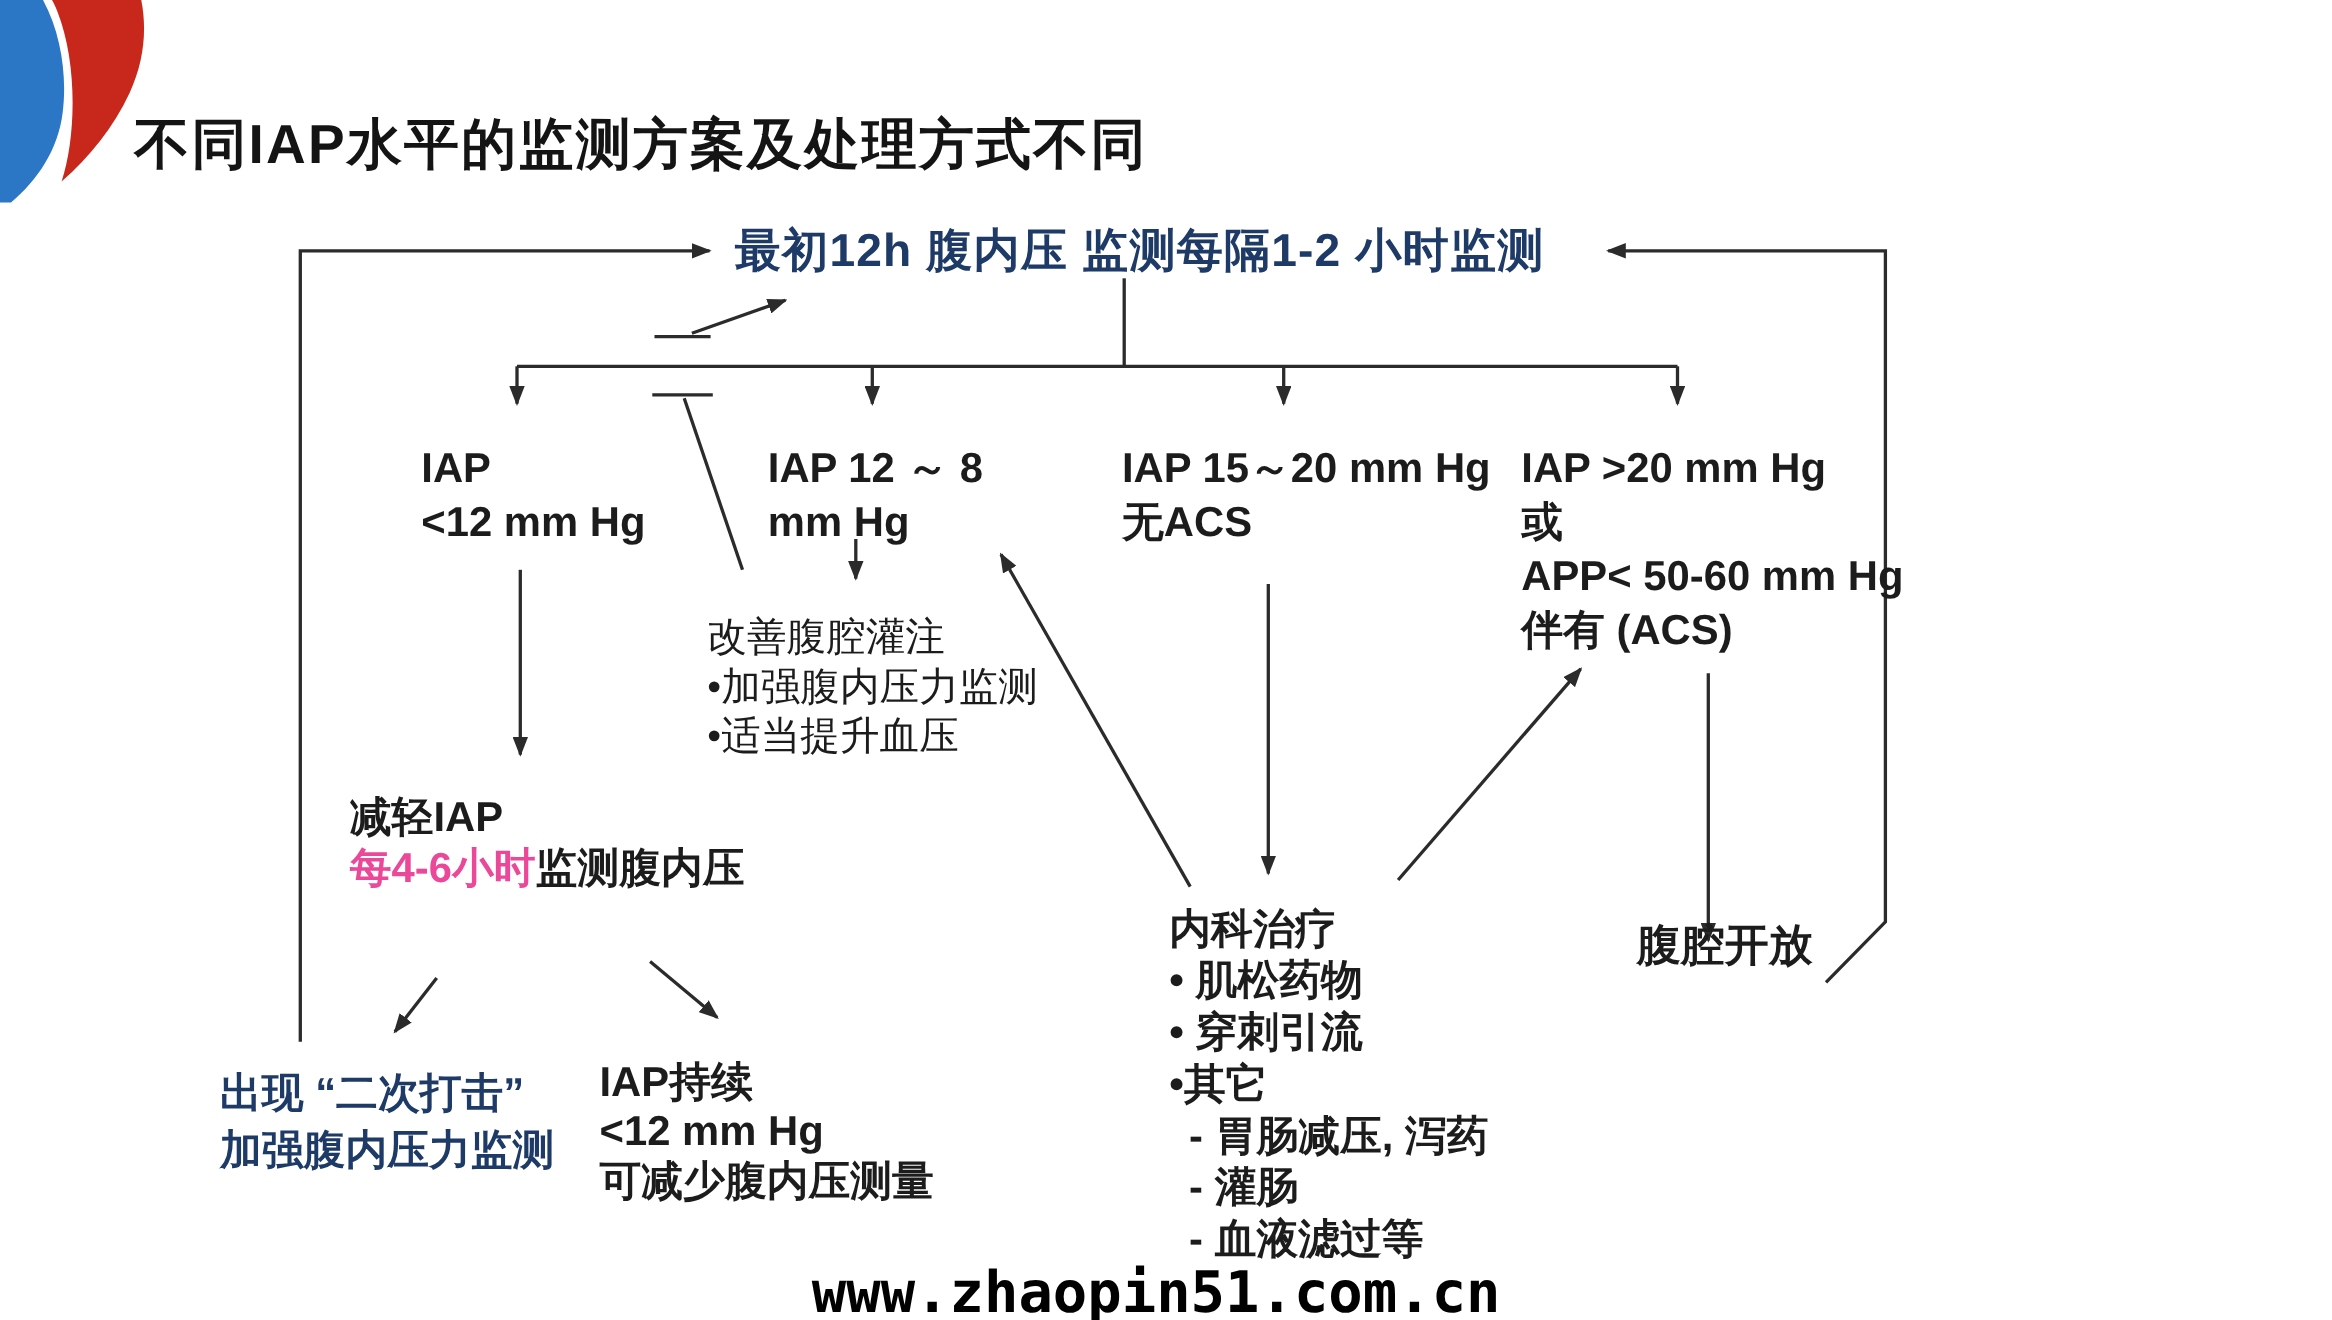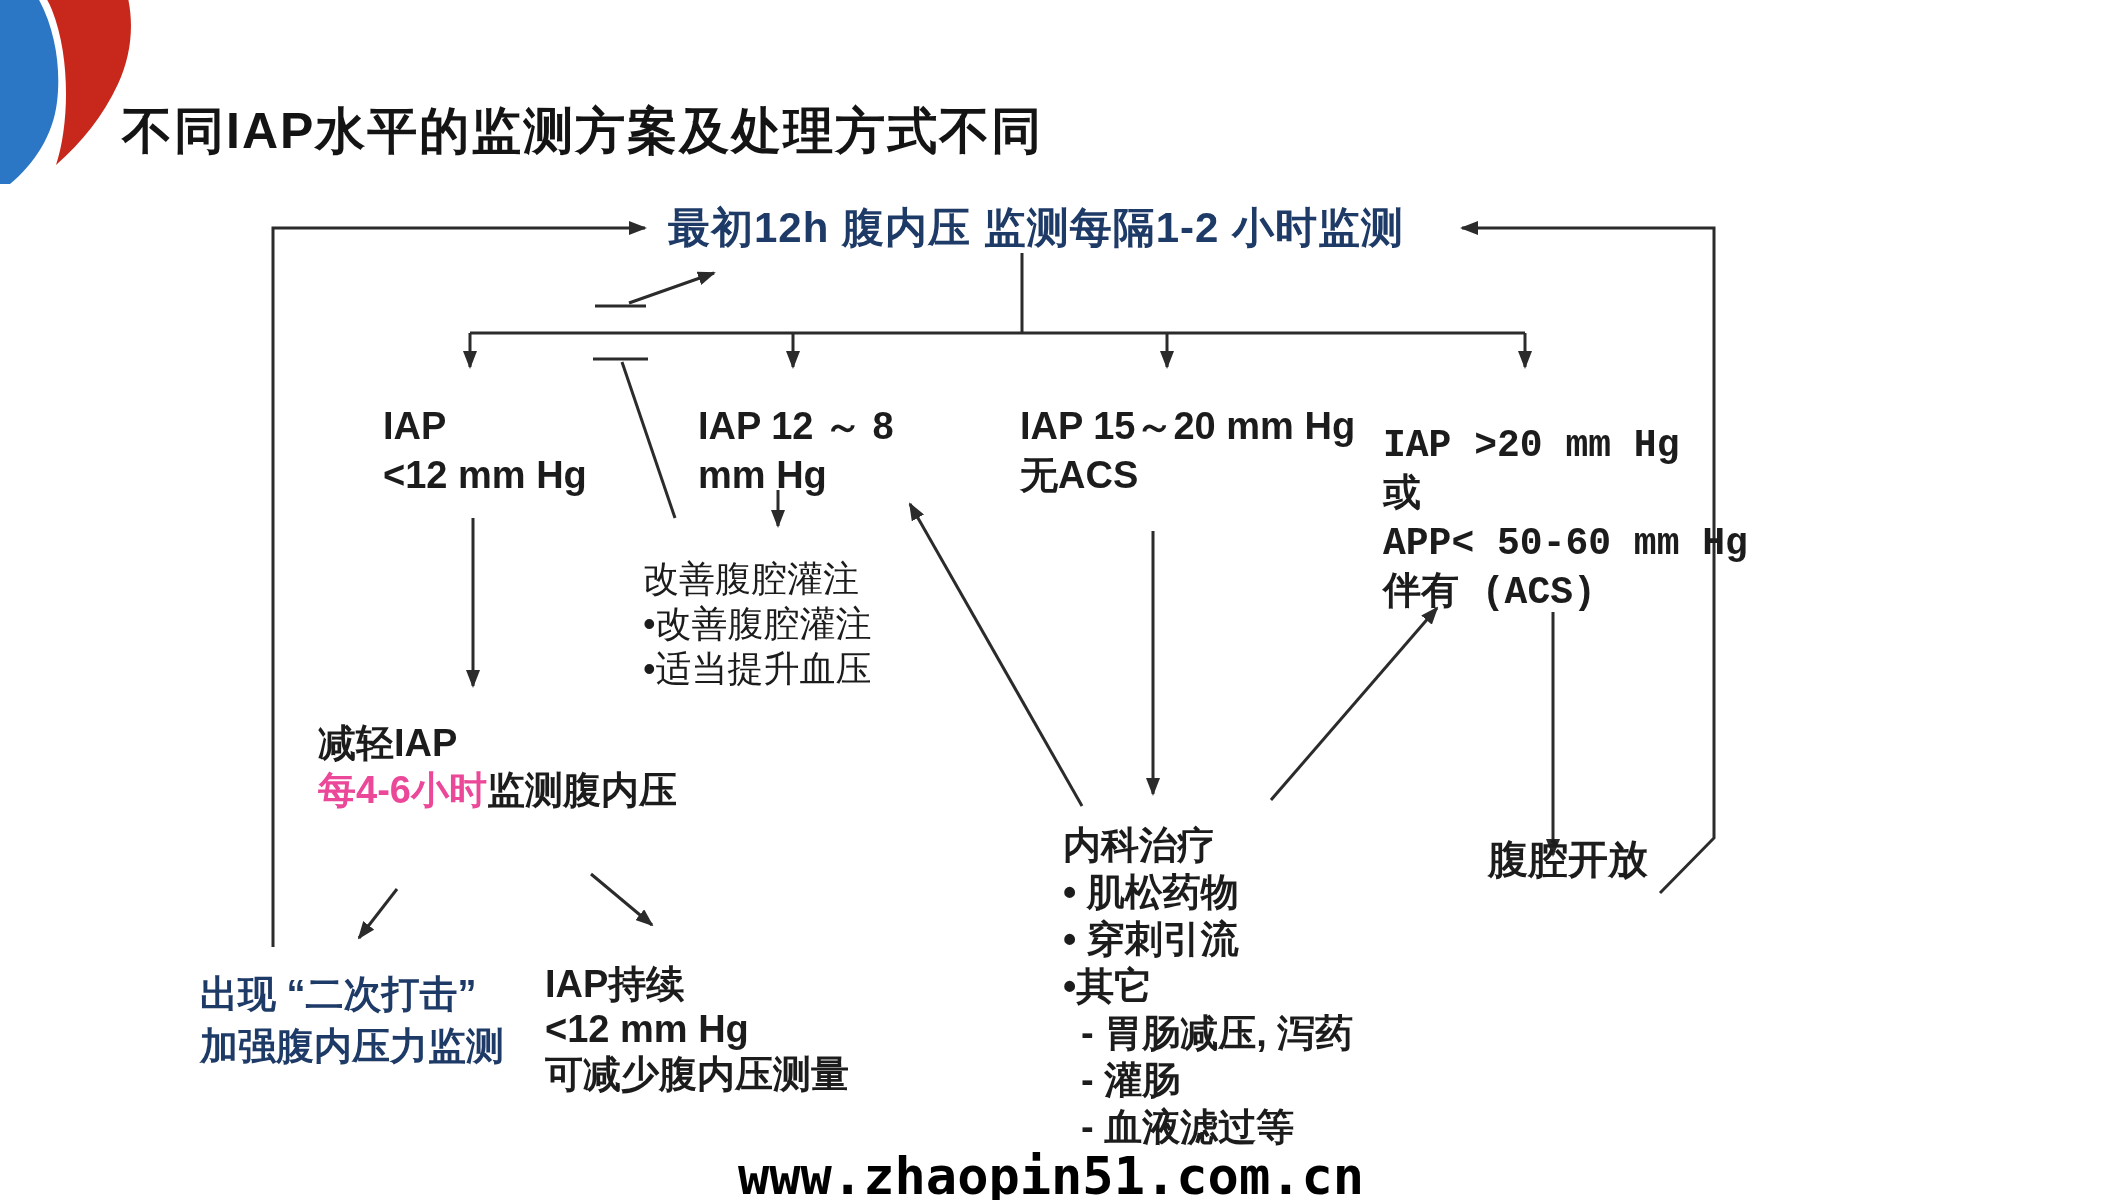--- a/index.html
+++ b/index.html
@@ -23,21 +23,21 @@
     font-size:38px;line-height:49px;font-weight:bold;white-space:nowrap;
     display:flex;flex-direction:column;
   }
   .label-sm{
     font-size:36px;line-height:45px;font-weight:normal;white-space:nowrap;
     display:flex;flex-direction:column;
   }
   .branch-low{left:383px;top:402px;}
   .branch-mid{left:698px;top:402px;}
   .branch-high{left:1020px;top:402px;}
-  .branch-critical{left:1383px;top:421px;font-family:Liberation Mono, monospace;}
+  .branch-critical{left:1383px;top:402px;}
   .improve{left:643px;top:556px;}
   .reduce{left:318px;top:720px;font-size:38px;line-height:47px;}
   .secondhit{left:200px;top:968px;font-size:38px;line-height:52px;}
   .persist{left:545px;top:962px;font-size:38px;line-height:45px;}
   .medical{left:1063px;top:822px;font-size:38px;line-height:47px;}
   .medical .indent{padding-left:18px;}
   .open-abd{left:1488px;top:832px;font-size:40px;font-weight:bold;white-space:nowrap;}
   .watermark{
     left:738px;top:1146px;font-family:"DejaVu Sans Mono","Liberation Mono",monospace;
     font-size:52px;font-weight:bold;color:#000;letter-spacing:0px;white-space:nowrap;
@@ -119,21 +119,21 @@
 
   <div class="abs label blk branch-critical">
     <span>IAP &gt;20 mm Hg</span>
     <span>或</span>
     <span>APP&lt; 50-60 mm Hg</span>
     <span>伴有 (ACS)</span>
   </div>
 
   <div class="abs label-sm blk improve">
     <span>改善腹腔灌注</span>
-    <span>•改善腹腔灌注</span>
+    <span>•加强腹内压力监测</span>
     <span>•适当提升血压</span>
   </div>
 
   <div class="abs label reduce blk">
     <span>减轻IAP</span>
     <span>
       <span class="blue">每4-6小时</span><span class="blk">监测腹内压</span>
     </span>
   </div>
 

